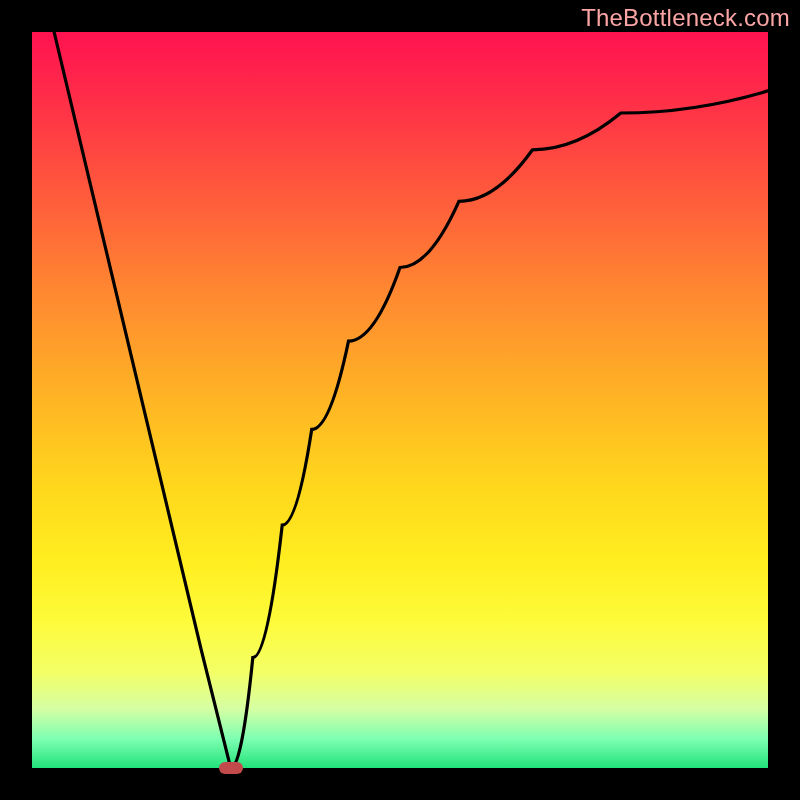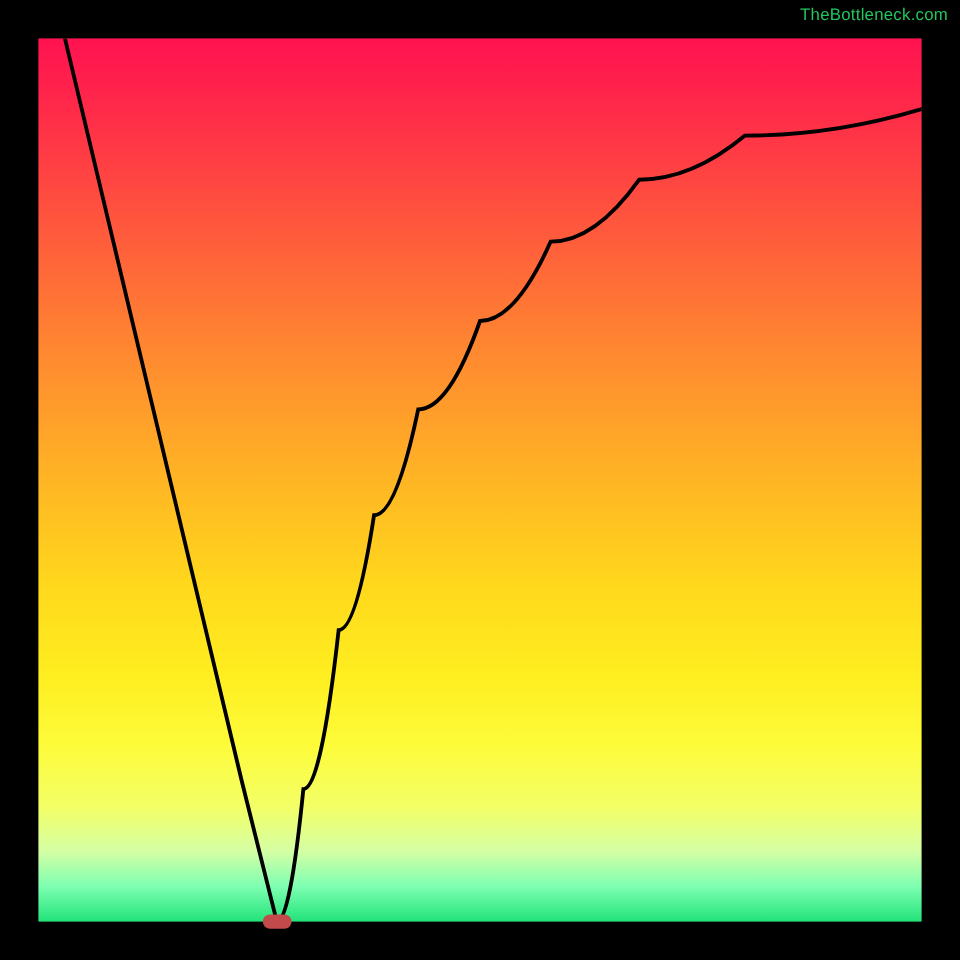--- a/index.html
+++ b/index.html
@@ -35,22 +35,22 @@
       #f3ff66 87%,
       #d5ffa4 92%,
       #7effb2 96%,
       #22e37a 100%
     );
   }
   .watermark {
     position: absolute;
     top: 4px;
     right: 10px;
-    color: #22c55e;
-    font-size: 14px;
+    color: #fca5a5;
+    font-size: 24px;
     letter-spacing: 0.2px;
     text-align: center;
   }
   .curve {
     position: absolute;
     left: 0;
     top: 0;
     width: 736px;
     height: 736px;
     pointer-events: none;

